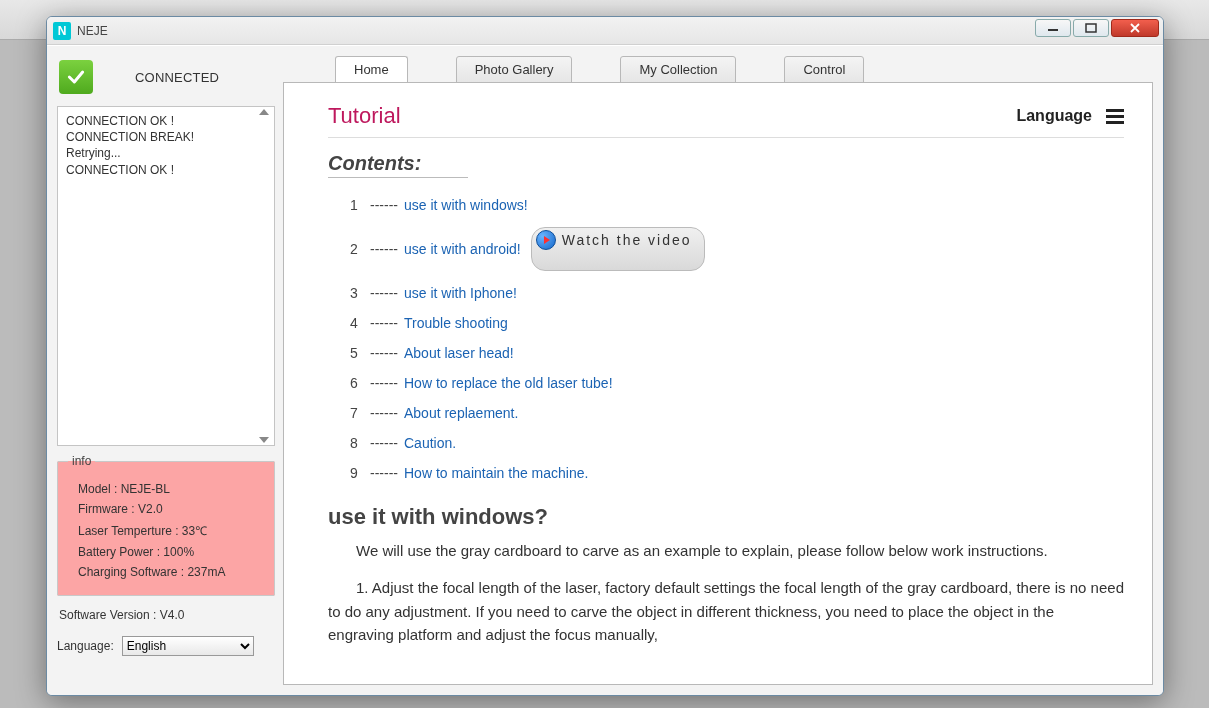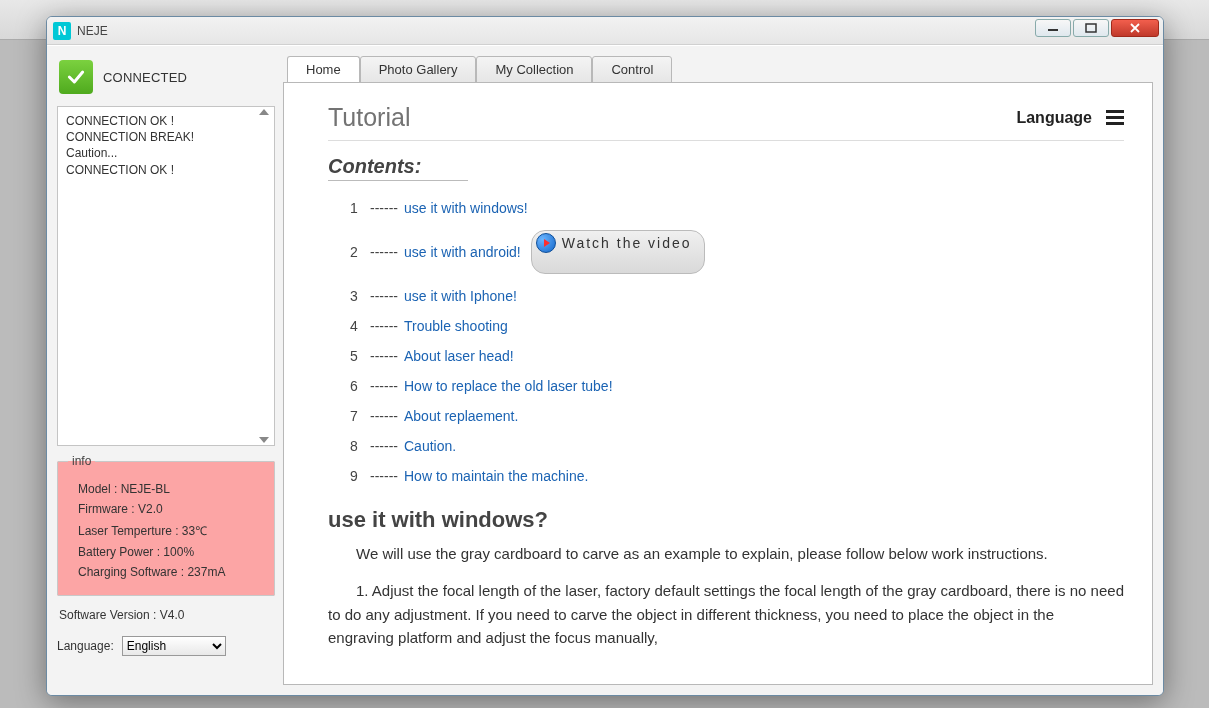--- a/index.html
+++ b/index.html
@@ -55,71 +55,71 @@
 .sidebar {
   width:218px; display:flex; flex-direction:column; gap:8px;
 }
 .conn-row { display:flex; align-items:center; gap:10px; padding:4px 2px;}
 .check-icon {
   width:34px; height:34px; border-radius:4px;
   background: linear-gradient(#7bd13f,#4faa1e);
   display:flex; align-items:center; justify-content:center;
 }
 .check-icon svg { width:20px; height:20px; }
-.conn-label { font-size:13px; color:#333; letter-spacing:0.2px;}
+.conn-label { font-size:13px; color:#333; letter-spacing:0.2px;margin-left:32px;}
 .log-box {
   flex:1; min-height:320px; max-height:340px;
   background:#fff; border:1px solid #c4c4c4;
   padding:6px 8px; position:relative; font-size:12px; color:#333;
   line-height:1.35;
 }
 .log-box .scroll-hint{position:absolute;right:2px;top:2px;bottom:2px;width:16px;}
 .log-box .triangle-up{position:absolute;top:0;right:3px;width:0;height:0;border-left:5px solid transparent;border-right:5px solid transparent;border-bottom:6px solid #888;}
 .log-box .triangle-down{position:absolute;bottom:0;right:3px;width:0;height:0;border-left:5px solid transparent;border-right:5px solid transparent;border-top:6px solid #888;}
 .info-box {
   border:1px solid #c8c8c8; border-radius:2px; padding:8px 28px 10px 10px;
   background:#fca5a5;
 }
 .info-box legend { font-size:12px; color:#444; padding:0 4px;}
 .info-line { font-size:12px; color:#333; margin:6px 0 6px 10px;}
 .soft-version { font-size:12px; color:#333; margin:4px 2px 0 2px;}
 .lang-row { display:flex; align-items:center; gap:8px; margin-top:6px;}
 .lang-label { font-size:12px; color:#333;text-align:right;}
 .lang-select {
-  flex:0 0 auto; width:104px; height:20px; font-size:12px;
+  flex:0 0 auto; width:132px; height:20px; font-size:12px;
   border:1px solid #999; background:linear-gradient(#fff,#e8e8e8);
 }
 .main {
   flex:1; display:flex; flex-direction:column; position:relative;
 }
 .tabs { display:flex; margin-left:4px; margin-bottom:-1px;}
 .tab {
   padding:5px 18px; font-size:13px; color:#333;
   background:linear-gradient(#f4f4f4,#e6e6e6);
   border:1px solid #b8b8b8; border-bottom:1px solid #b8b8b8;
-  border-radius:3px 3px 0 0; margin-right:0px; cursor:default;
+  border-radius:3px 3px 0 0; margin-right:0px; cursor:default;margin-left:48px;
 }
 .tab.active {
   background:#fff; border-bottom:1px solid #fff; font-weight:normal;
 }
 .content-frame {
   flex:1; background:#fff; border:1px solid #b8b8b8;
   position:relative; overflow:hidden;
 }
 .content-scroll {
   position:absolute; inset:0; overflow-y:scroll; padding:0 28px 20px 44px;
 }
 .content-scroll::-webkit-scrollbar{width:17px}
 .content-scroll::-webkit-scrollbar-track{background:#f0f0f0;border-left:1px solid #ddd;}
 .content-scroll::-webkit-scrollbar-thumb{background:linear-gradient(#e2e2e2,#c8c8c8);border:1px solid #aaa;border-radius:2px;}
 .tutorial-header {
   display:flex; justify-content:space-between; align-items:center;
   padding:20px 0 8px 0; border-bottom:1px solid #ddd;
 }
-.tutorial-title { font-size:25px; color:#737373; font-weight:normal;}
+.tutorial-title { font-size:22px; color:#be185d; font-weight:normal;}
 .lang-widget { display:flex; align-items:center; gap:14px; font-size:16px; font-weight:bold; color:#222;}
 .hamburger { display:inline-flex; flex-direction:column; gap:3px; cursor:pointer;}
 .hamburger span { display:block; width:18px; height:3px; background:#222;}
 .contents-title {
   font-size:20px; color:#444; margin:14px 0 6px 0; display:inline-block;
   border-bottom:1px solid #bbb; padding-bottom:2px; width:140px;font-style:italic;
 }
 .toc-list { list-style:none; margin:6px 0 16px 22px;}
 .toc-list li { font-size:14px; color:#444; padding:7px 0; display:flex; align-items:center;}
 .toc-num { color:#444; min-width:14px; display:inline-block;}
@@ -180,21 +180,21 @@
           <svg viewBox="0 0 24 24">
               <path d="M4 12 L10 18 L20 6" stroke="#fff" stroke-width="3.5" fill="none" stroke-linecap="round" stroke-linejoin="round"></path>
             </svg>
         </div>
         <div class="conn-label">CONNECTED</div>
       </div>
 
       <div class="log-box">
         <div>CONNECTION OK !</div>
         <div>CONNECTION BREAK!</div>
-        <div>Caution...</div>
+        <div>Retrying...</div>
         <div>CONNECTION OK !</div>
         <div class="scroll-hint">
           <div class="triangle-up"></div>
           <div class="triangle-down"></div>
         </div>
       </div>
 
       <fieldset class="info-box">
         <legend>info</legend>
         <div class="info-line">Model : NEJE-BL</div>

